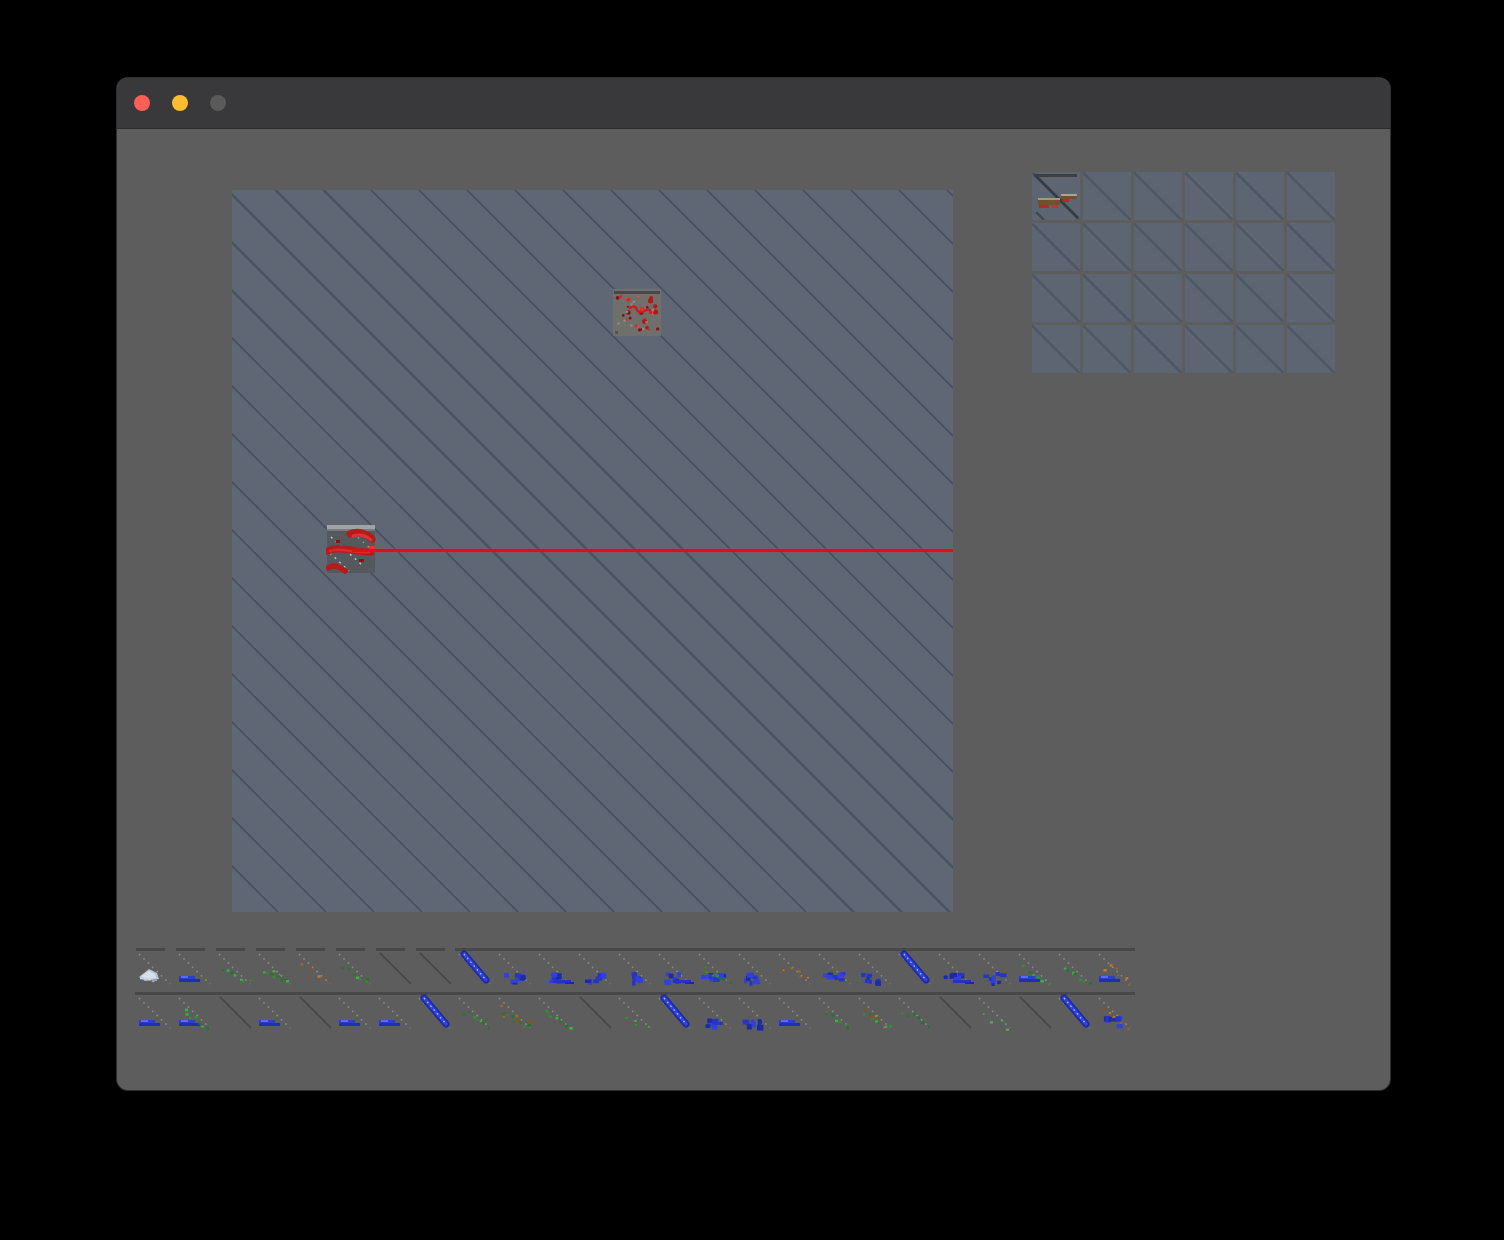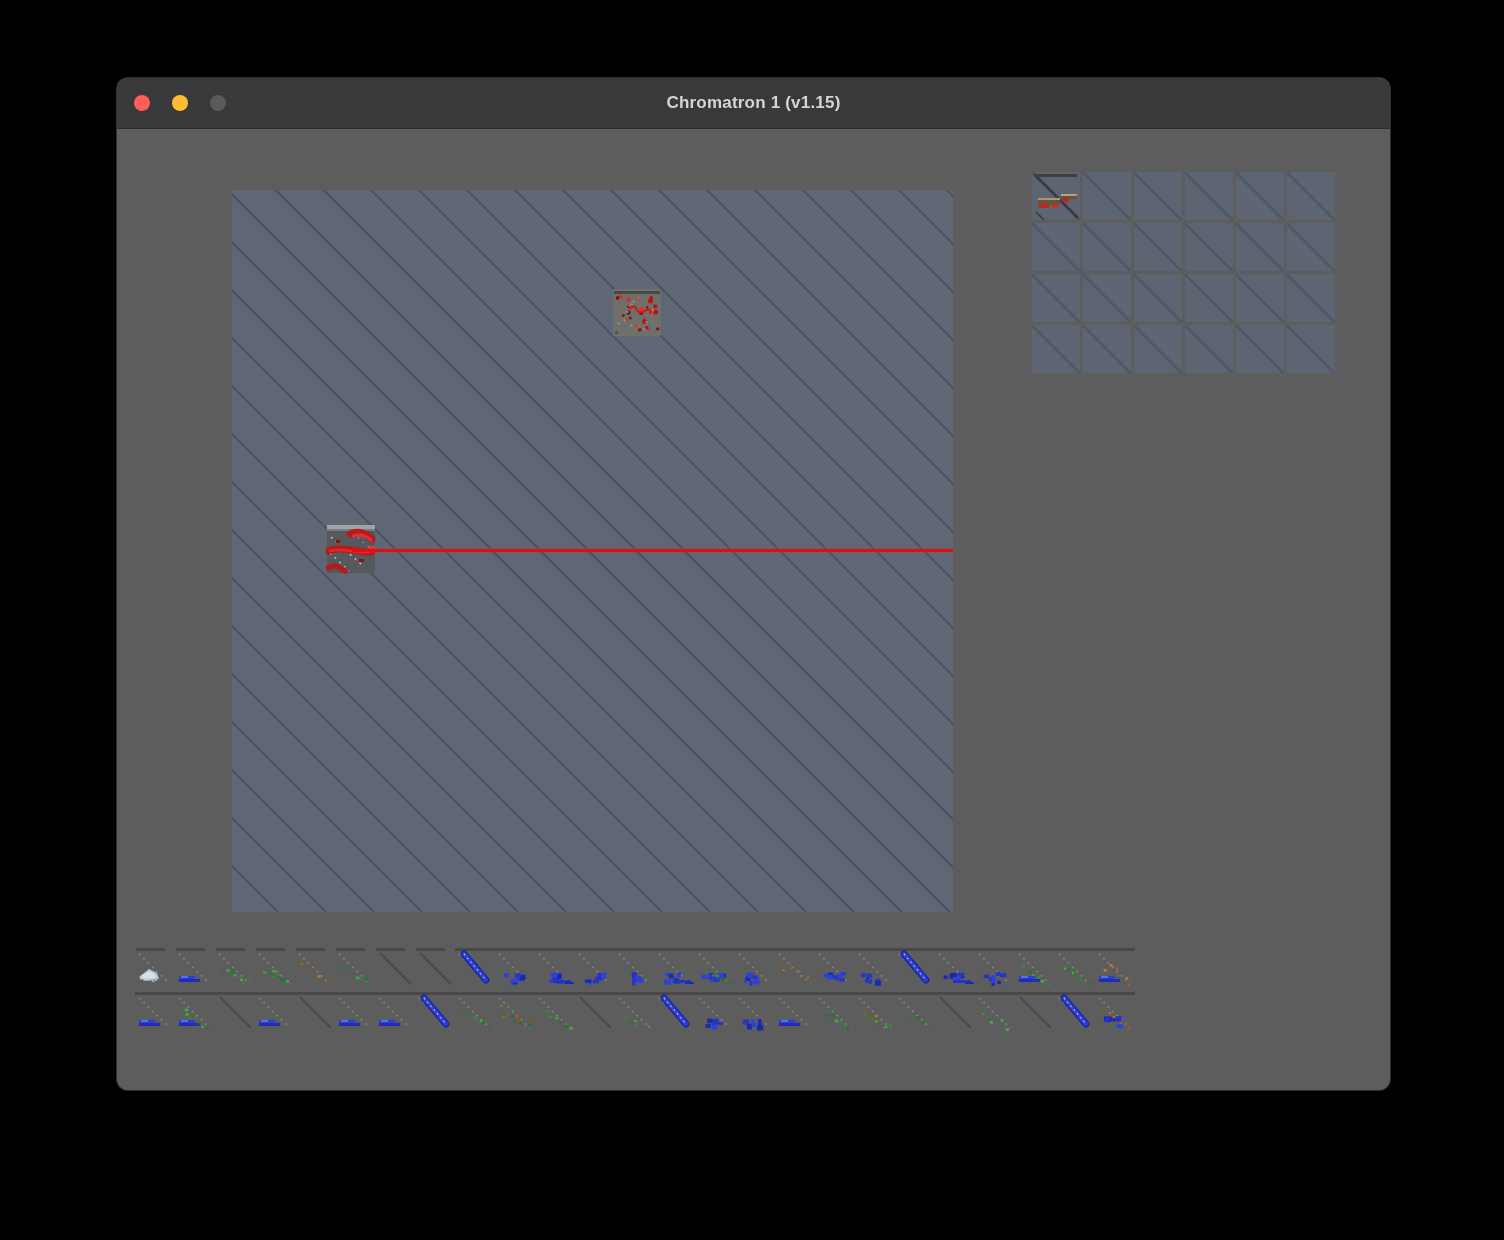--- a/index.html
+++ b/index.html
@@ -36,21 +36,20 @@
 </head>
 <body>
 
 <div class="window">
   <div class="titlebar">
     <div class="lights">
       <span class="light" style="background: rgb(255, 95, 87);"></span>
       <span class="light" style="background: rgb(254, 188, 46);"></span>
       <span class="light" style="background: rgb(90, 90, 90);"></span>
     </div>
-    <div class="title">Chromatron 1 (v1.15)</div>
   </div>
   <div class="content">
     <div class="board" id="board">
       <div class="tile" id="emitter" style="left: 94px; top: 334px;"><svg width="50" height="50" viewBox="0 0 50 50">
             <rect x="1" y="1" width="48" height="48" fill="#55585c"></rect>
             <rect x="1" y="1" width="48" height="4" fill="#a0a4a7"></rect>
             <rect x="1" y="5" width="48" height="2" fill="#787c80"></rect>
             <line x1="5" y1="13" x2="36" y2="41" stroke="#d6dadc" stroke-width="1.5" stroke-dasharray="2 4.4" opacity=".85"></line>
             <line x1="4" y1="29" x2="23" y2="47" stroke="#d6dadc" stroke-width="1.5" stroke-dasharray="2 4.4" opacity=".8"></line>
             <line x1="27" y1="9" x2="47" y2="27" stroke="#caced0" stroke-width="1.2" stroke-dasharray="1.6 5" opacity=".6"></line>

